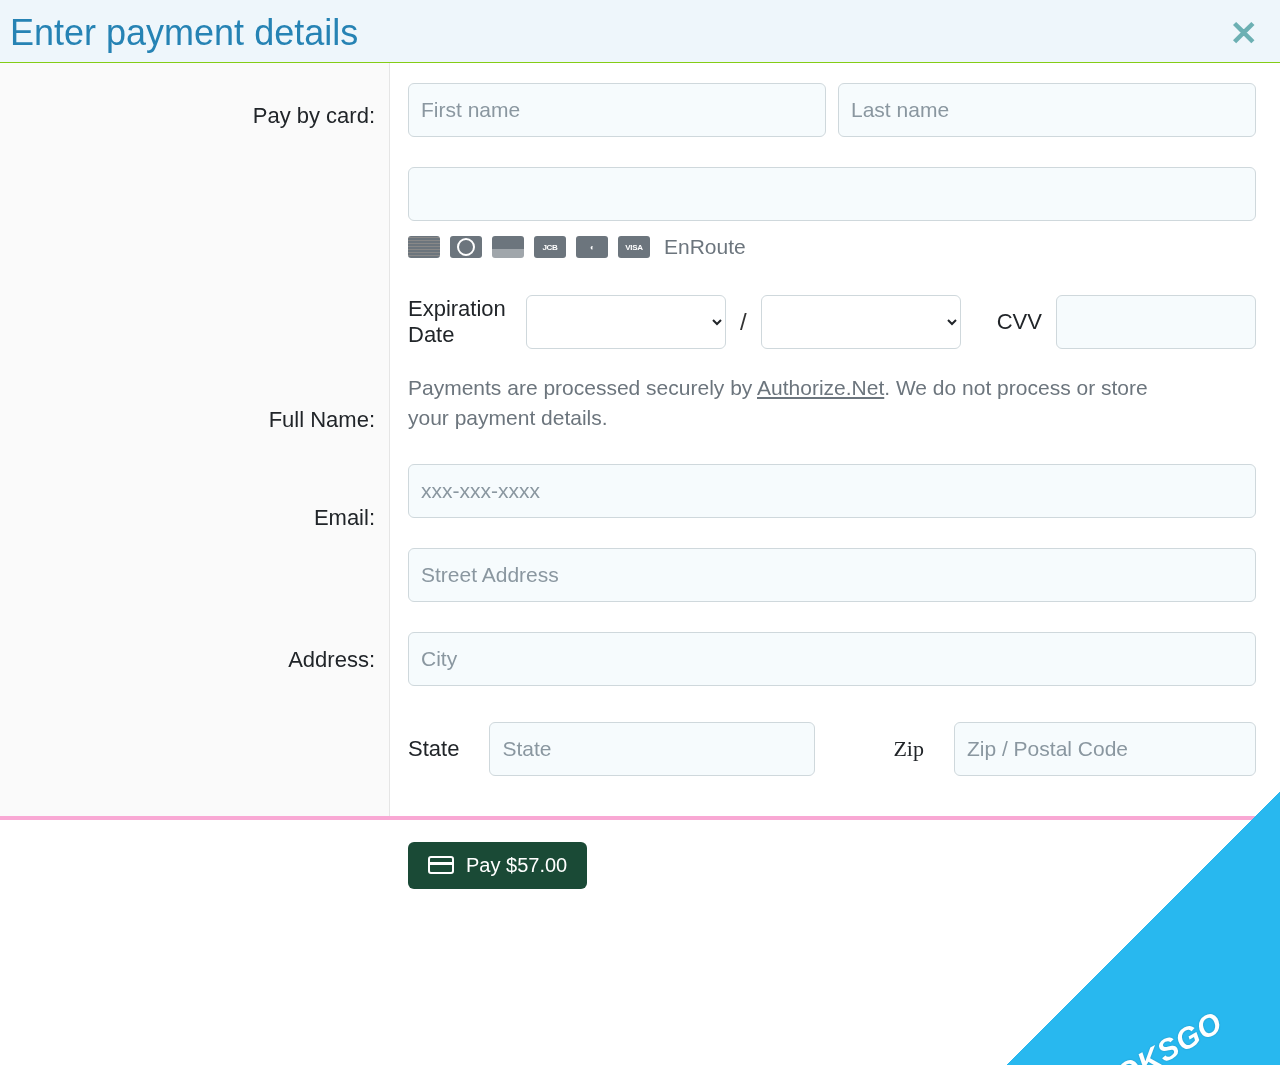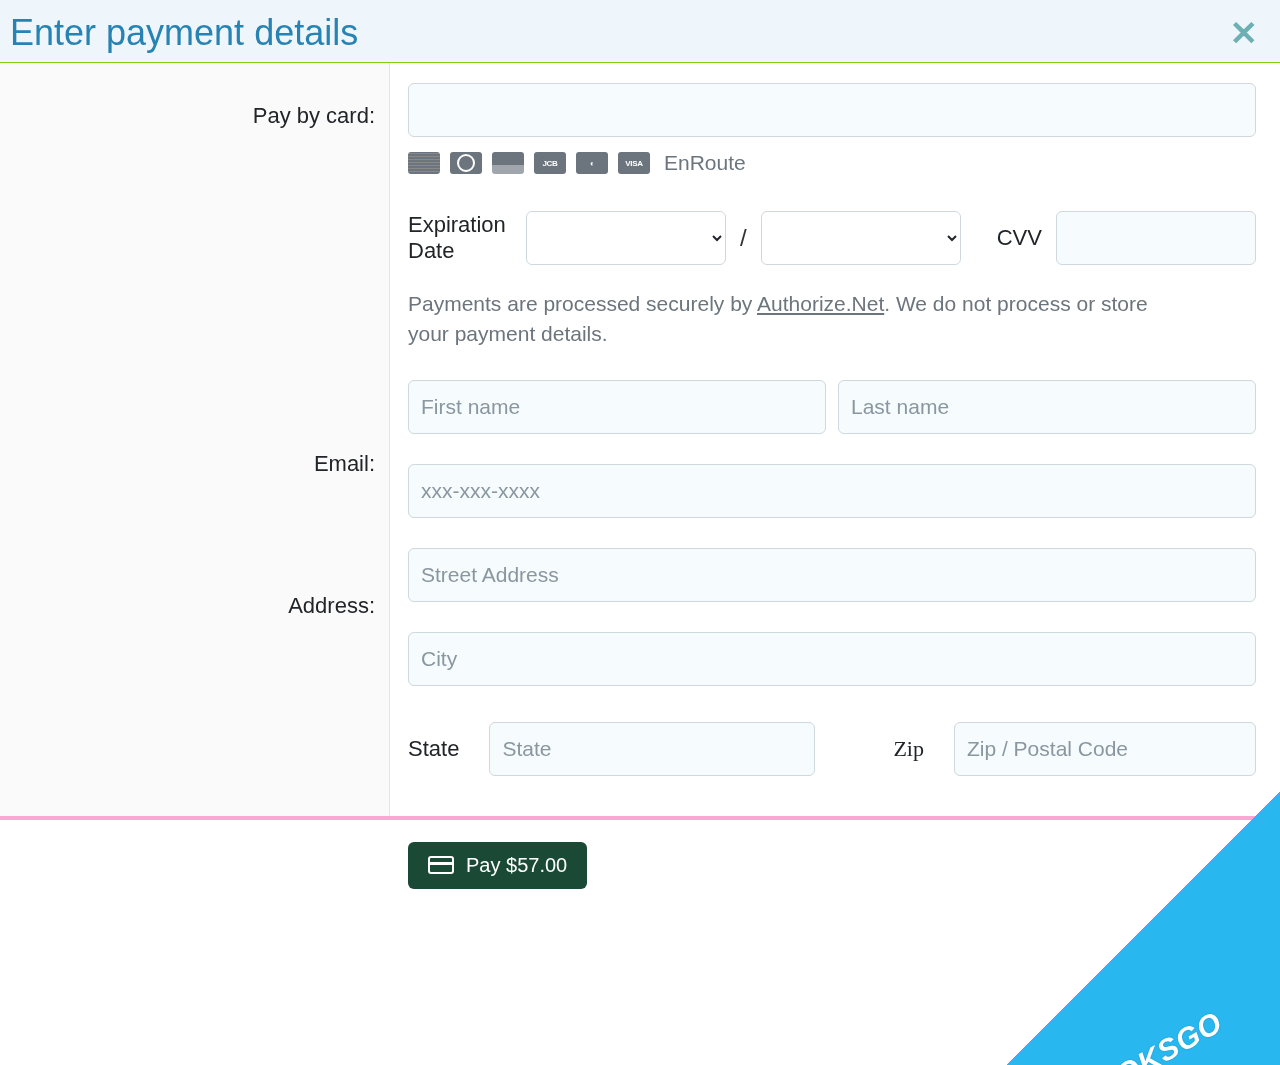--- a/index.html
+++ b/index.html
@@ -174,32 +174,42 @@
   <span class="close-x">✕</span>
 </div>
 
 <div class="modal-body">
   <div class="two-col">
     <div class="col-left">
       <div class="lbl-left">
           <span class="lbl">Pay by card:</span>
         </div>
       <div style="height:250px"></div>
+      <div class="lbl-left">
+          <span class="lbl">Full Name:</span>
+        </div>
       <div style="height:44px"></div>
       <div class="lbl-left">
           <span class="lbl">Email:</span>
         </div>
       <div style="height:44px"></div>
       <div style="height:44px"></div>
       <div class="lbl-left">
           <span class="lbl">Address:</span>
         </div>
     </div>
 
     <div class="col-right">
+
+      <div class="section">
+        <div class="name-row">
+          <input class="form-control" placeholder="First name" style="">
+          <input class="form-control" placeholder="Last name" style="">
+        </div>
+      </div>
 
       <div class="section">
         <input class="form-control card-input" style="">
         <div class="card-icons">
           <span class="cc amex"></span>
           <span class="cc diners"></span>
           <span class="cc disc"></span>
           <span class="cc">JCB</span>
           <span class="cc">◐</span>
           <span class="cc">VISA</span>
@@ -213,27 +223,20 @@
           <select class="form-control exp-year"><option></option></select>
           <span class="lbl-inline cvv-lbl">CVV</span>
           <input class="form-control cvv-input" style="">
         </div>
 
         <p class="note">
           <span>Payments are processed securely by </span><a href="#">Authorize.Net</a><span>. We do not process or store your payment details.</span>
         </p>
       </div>
 
-      <div class="section">
-        <div class="name-row">
-          <input class="form-control" placeholder="First name" style="">
-          <input class="form-control" placeholder="Last name" style="">
-        </div>
-      </div>
-
 
       <div class="section">
         <input class="form-control phone-input" placeholder="xxx-xxx-xxxx" style="">
       </div>
 
       <div class="section">
         <input class="form-control" placeholder="Street Address" style="">
         <div style="height:30px"></div>
         <input class="form-control" placeholder="City" style="">
         <div class="sz-row">

